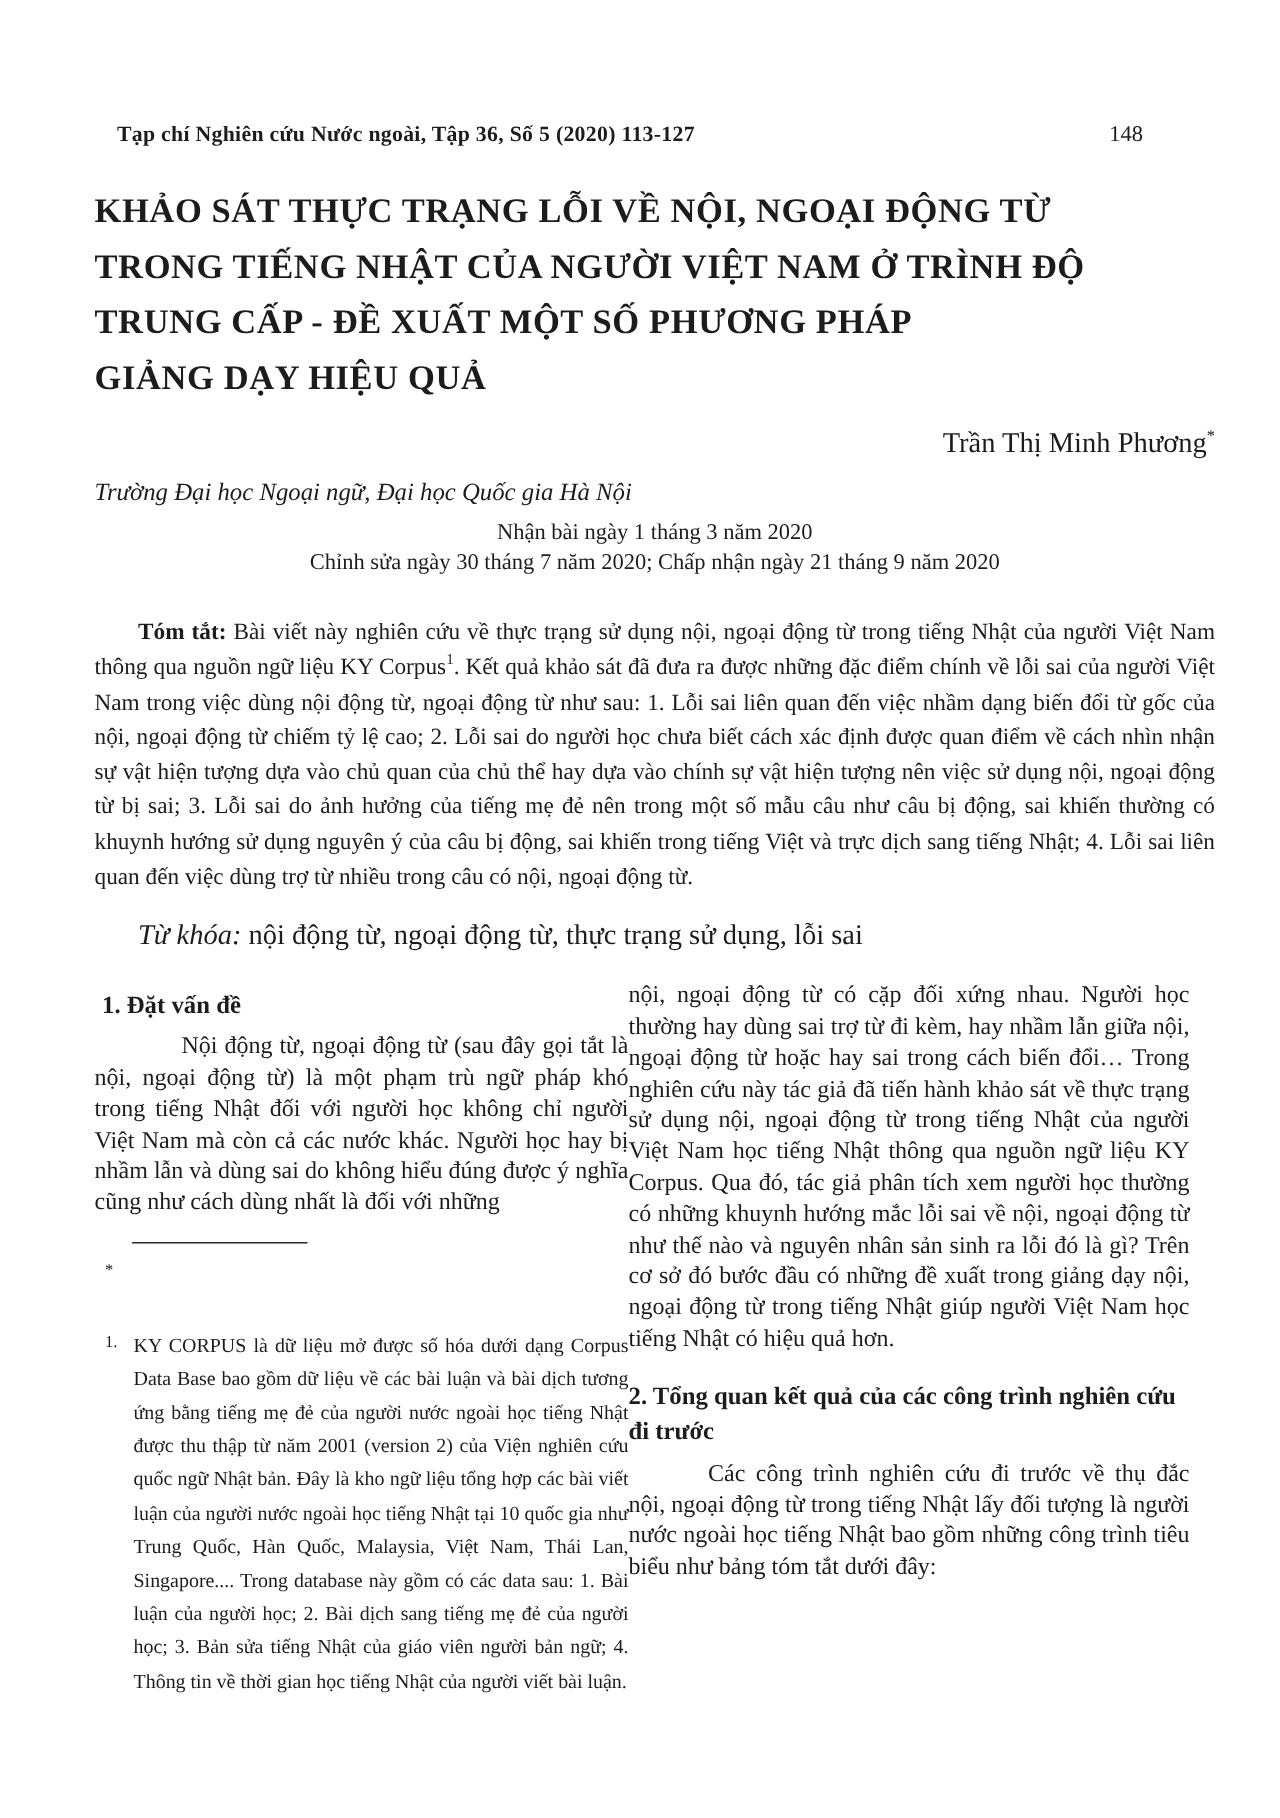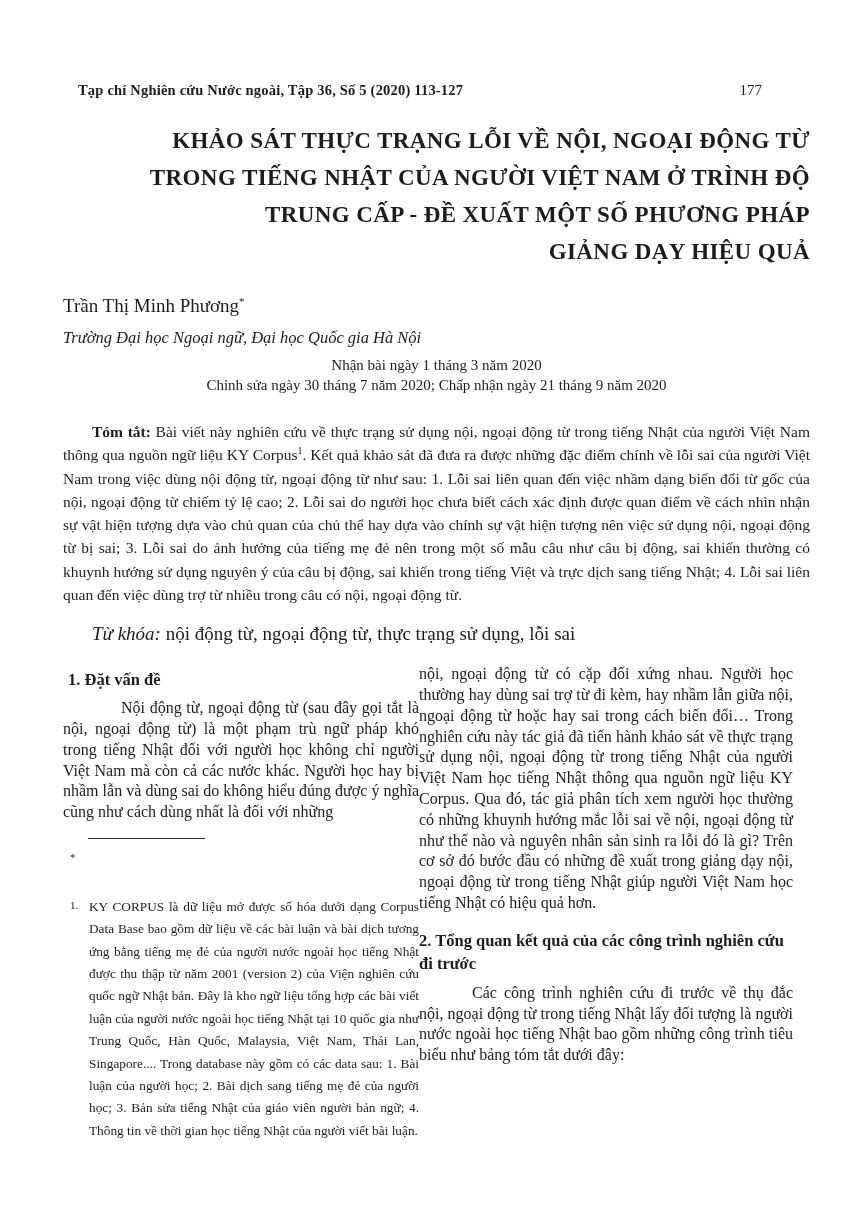--- a/index.html
+++ b/index.html
@@ -31,31 +31,31 @@
     padding-left: 15px;
     padding-right: 48px;
     font-size: 14.5px;
   }
   .runhead .journal { font-weight: bold; letter-spacing: 0.2px; }
   .runhead .pageno { font-weight: normal; font-size: 15px; }
 
   
   .article-title {
     margin-top: 23px;
-    text-align: right;
+    text-align: left;
     font-weight: bold;
     font-size: 23px;
     line-height: 37px;
     letter-spacing: 0.4px;
     white-space: pre-line;
   }
 
   .author {
-    margin-top: 25px;
-    text-align: left;
+    margin-top: 15px;
+    text-align: right;
     font-size: 19px;
   }
   .author sup {
     font-size: 11px;
     vertical-align: super;
     line-height: 0;
   }
   .affiliation {
     margin-top: 11px;
     text-align: left;
@@ -140,21 +140,21 @@
   .footnote.fn-contact { white-space: pre-line; text-align: left; }
 </style>
 </head>
 <body>
 
 <div class="page">
   <div class="content">
 
     <div class="runhead">
       <span class="journal">Tạp chí Nghiên cứu Nước ngoài, Tập 36, Số 5 (2020) 113-127</span>
-      <span class="pageno">177</span>
+      <span class="pageno">148</span>
     </div>
 
     <div class="article-title">KHẢO SÁT THỰC TRẠNG LỖI VỀ NỘI, NGOẠI ĐỘNG TỪ
 TRONG TIẾNG NHẬT CỦA NGƯỜI VIỆT NAM Ở TRÌNH ĐỘ
 TRUNG CẤP - ĐỀ XUẤT MỘT SỐ PHƯƠNG PHÁP
 GIẢNG DẠY HIỆU QUẢ</div>
 
     <div class="author"><span>Trần Thị Minh Phương</span><sup>*</sup></div>
 
     <div class="affiliation">Trường Đại học Ngoại ngữ, Đại học Quốc gia Hà Nội</div>

